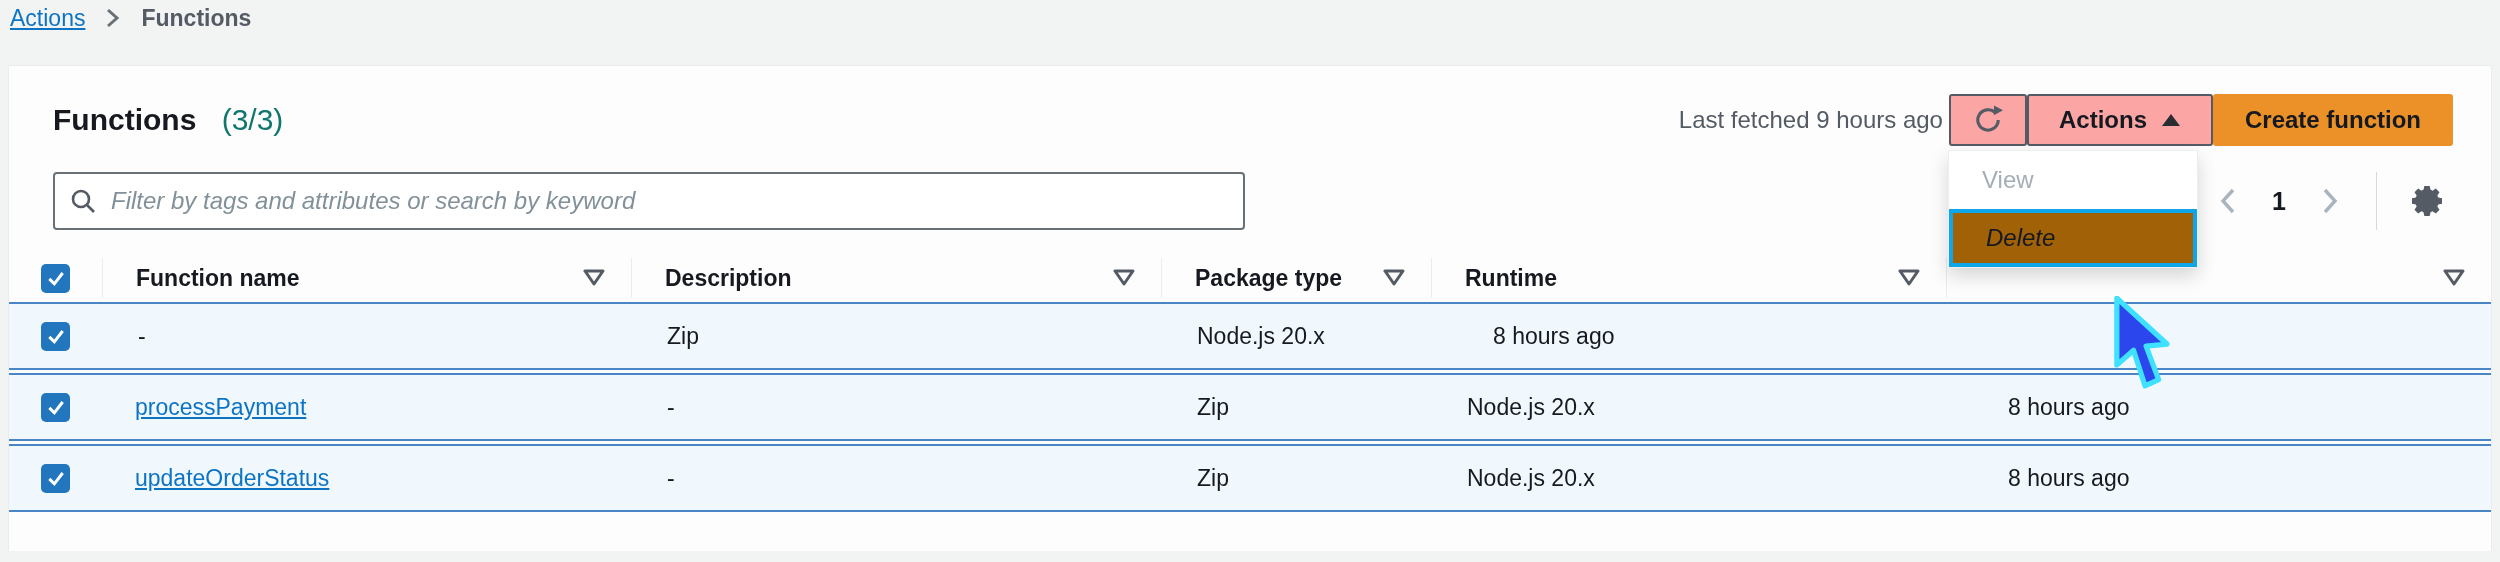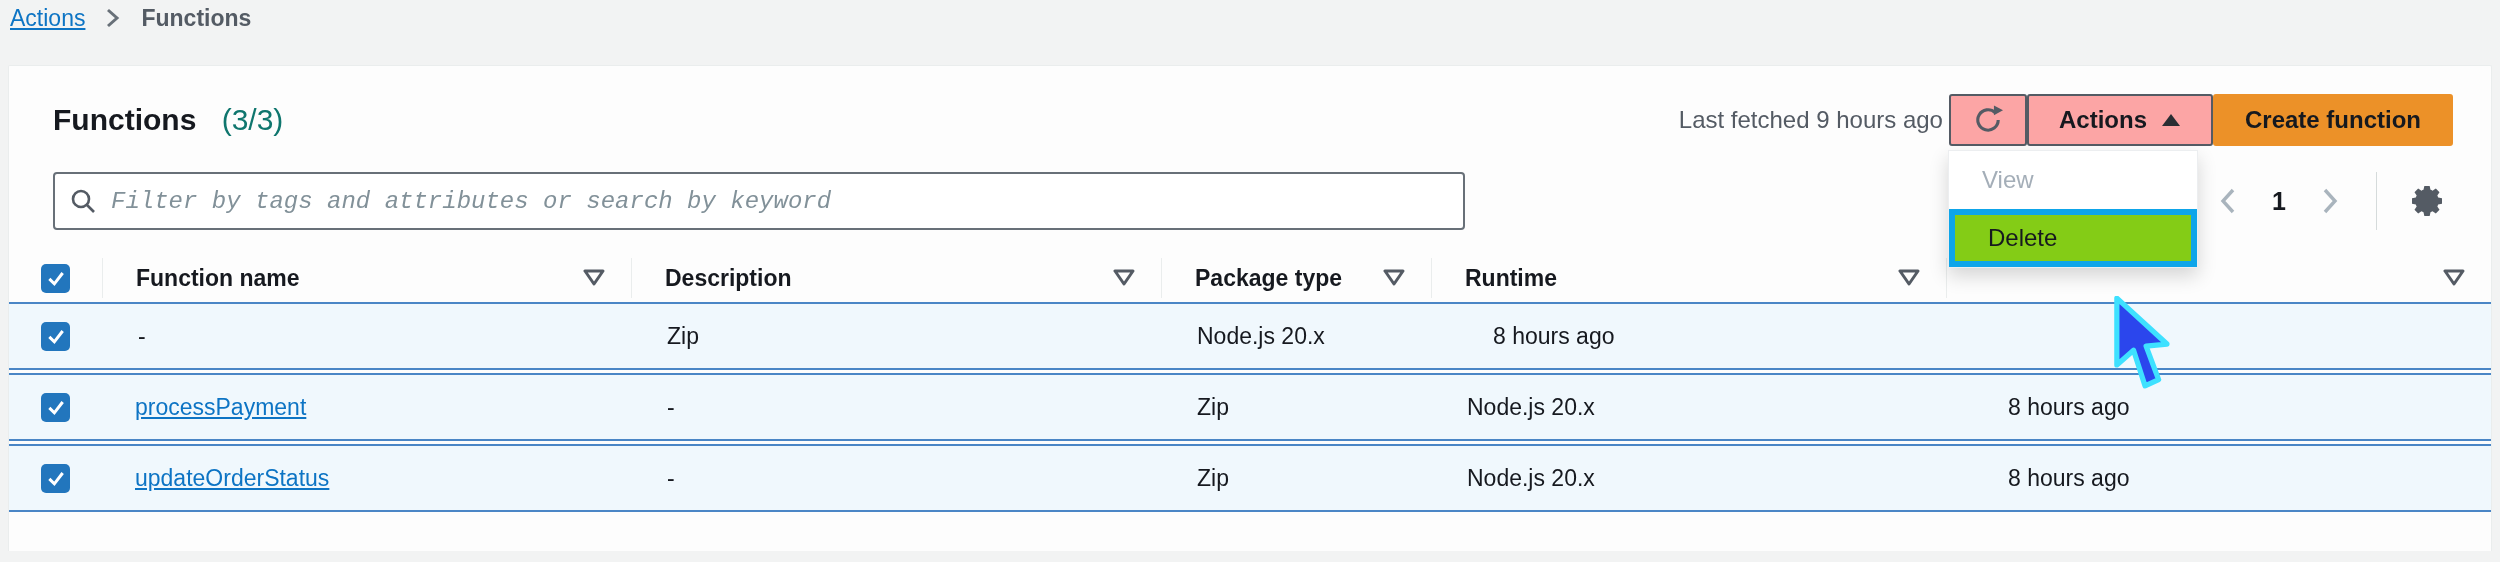--- a/index.html
+++ b/index.html
@@ -45,23 +45,23 @@
   }
   .btn-icon { width: 78px; padding: 0; }
   .btn-primary { background: #ec9128; border-color: #ec9128; }
 
   
   .controls {
     display: flex; justify-content: space-between; align-items: center;
     padding: 0 34px 0 44px; margin-top: 24px; height: 58px;
   }
   .searchbox {
-    width: 1412px; height: 58px; background: #fff;
+    width: 1192px; height: 58px; background: #fff;
     border: 2px solid #687078; border-radius: 4px;
-    display: flex; align-items: center; padding: 0 14px; gap: 12px; font-family: Liberation Mono, monospace;
+    display: flex; align-items: center; padding: 0 14px; gap: 12px;
   }
   .searchbox input {
     flex: 1; border: none; outline: none; font-size: 24px;
     font-family: inherit; color: #16191f; background: transparent;
   }
   .searchbox input::placeholder { color: #829199; font-style: italic; }
 
   .pager { display: flex; align-items: center; }
   .pager-btn { background: none; border: none; padding: 0 14px; cursor: pointer; display: flex; align-items: center; }
   .page-num { font-size: 25px; font-weight: bold; padding: 0 18px; }
@@ -100,21 +100,21 @@
   .menu {
     position: absolute; left: 1948px; top: 150px; width: 250px;
     background: #fff; border: 1px solid #eceef0;
     box-shadow: 0 8px 18px rgba(0,0,0,0.16); z-index: 10;
   }
   .menu-item {
     height: 58px; display: flex; align-items: center;
     padding-left: 33px; font-size: 24px; color: #a4aeb8; cursor: default;
   }
   .menu-item.enabled { color: #16191f; cursor: pointer; }
-  .menu-item.hovered { background: #84cc16; border: 6px solid #0ea5e9; }
+  .menu-item.hovered { background: #a16207; border: 4px solid #0ea5e9; font-style: italic; }
 
   .cursor { position: absolute; left: 2112px; top: 296px; z-index: 20; }
 </style>
 </head>
 <body>
 
 <nav class="breadcrumb">
   <a>Actions</a>
   <svg width="16" height="26" viewBox="0 0 16 26">
     <polyline points="3,5 12,13 3,21" fill="none" stroke="#687078" stroke-width="3"></polyline>

